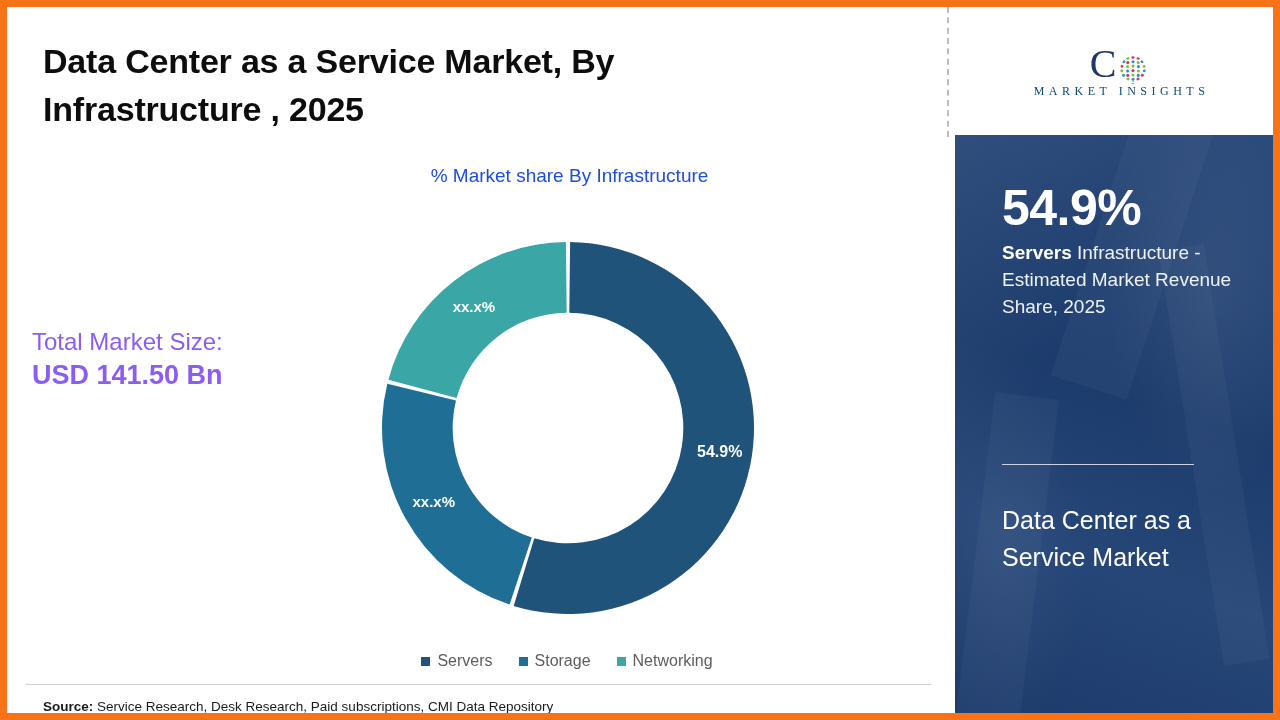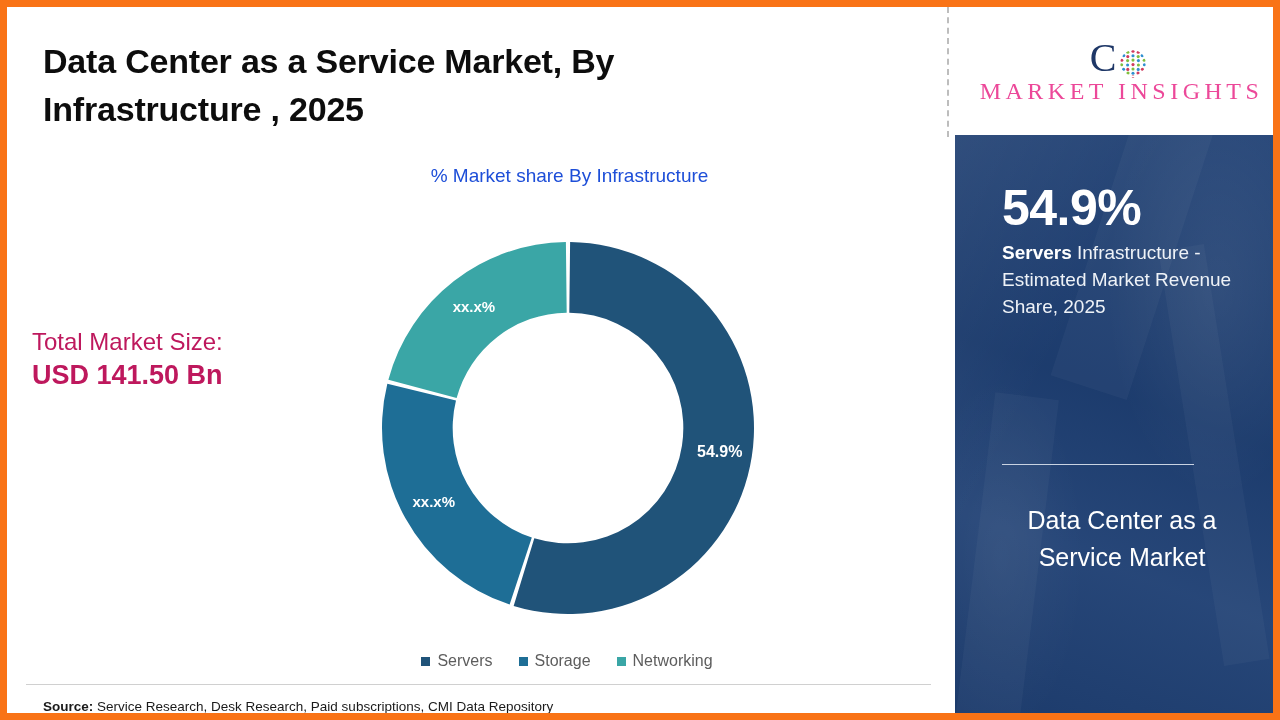--- a/index.html
+++ b/index.html
@@ -31,21 +31,21 @@
   }
 
   #chart-subtitle{
     position:absolute;left:290px;top:158px;width:545px;
     text-align:center;
     font-size:19px;color:#1d4ed8;
   }
 
   #total-market{
     position:absolute;left:25px;top:320px;width:300px;
-    color:#be185d;line-height:1.28;
+    color:#8b5cf6;line-height:1.28;
   }
   #total-market .tm-label{font-size:24px;display:block;}
   #total-market .tm-value{font-size:27px;font-weight:bold;display:block;}
 
   
   #donut-wrap{
     position:absolute;left:371px;top:231px;width:380px;height:380px;
   }
   #donut-svg{display:block;width:380px;height:380px;}
   .slice-label{
@@ -92,22 +92,22 @@
   }
   #logo-top{
     display:flex;align-items:center;justify-content:center;
     color:#1e3767;font-family:"Liberation Serif", serif;
     font-size:40px;letter-spacing:1px;line-height:1;
   }
   #logo-globe{
     width:30px;height:30px;margin:0 1px;position:relative;top:2px;
   }
   #logo-bottom{
-    color:#ec4899;font-family:"Liberation Serif", serif;
-    font-size:24px;letter-spacing:4.5px;margin-top:0;
+    color:#0c4a6e;font-family:"Liberation Serif", serif;
+    font-size:12px;letter-spacing:4.5px;margin-top:0;
     padding-left:4px;
   }
 
   #blue-panel{
     position:absolute;left:0;top:128px;width:329px;height:586px;
     background:
       linear-gradient(118deg, rgba(255,255,255,0.055) 0%, rgba(255,255,255,0) 34%),
       linear-gradient(200deg, rgba(255,255,255,0.05) 0%, rgba(0,0,0,0.05) 45%, rgba(255,255,255,0.04) 70%, rgba(0,0,0,0.07) 100%),
       radial-gradient(ellipse 160px 300px at 80% 26%, rgba(255,255,255,0.07) 0%, rgba(255,255,255,0) 70%),
       radial-gradient(ellipse 120px 260px at 14% 72%, rgba(255,255,255,0.045) 0%, rgba(255,255,255,0) 70%),
@@ -127,21 +127,21 @@
     position:absolute;left:47px;top:105px;width:245px;
     font-size:19px;color:#eef2f7;line-height:1.42;
   }
   #stat-desc .bold{font-weight:bold;color:#ffffff;}
   #panel-rule{
     position:absolute;left:47px;top:329px;width:192px;height:1px;
     background:#c9d3e2;
   }
   #panel-title{
     position:absolute;left:47px;top:367px;width:240px;
-    font-size:25px;color:#ffffff;line-height:1.46;text-align:center;
+    font-size:25px;color:#ffffff;line-height:1.46;
   }
 </style>
 </head>
 <body>
 
 <div id="page">
 
   <div id="left-pane">
 
     <div id="page-title">Data Center as a Service Market, By Infrastructure , 2025</div>

